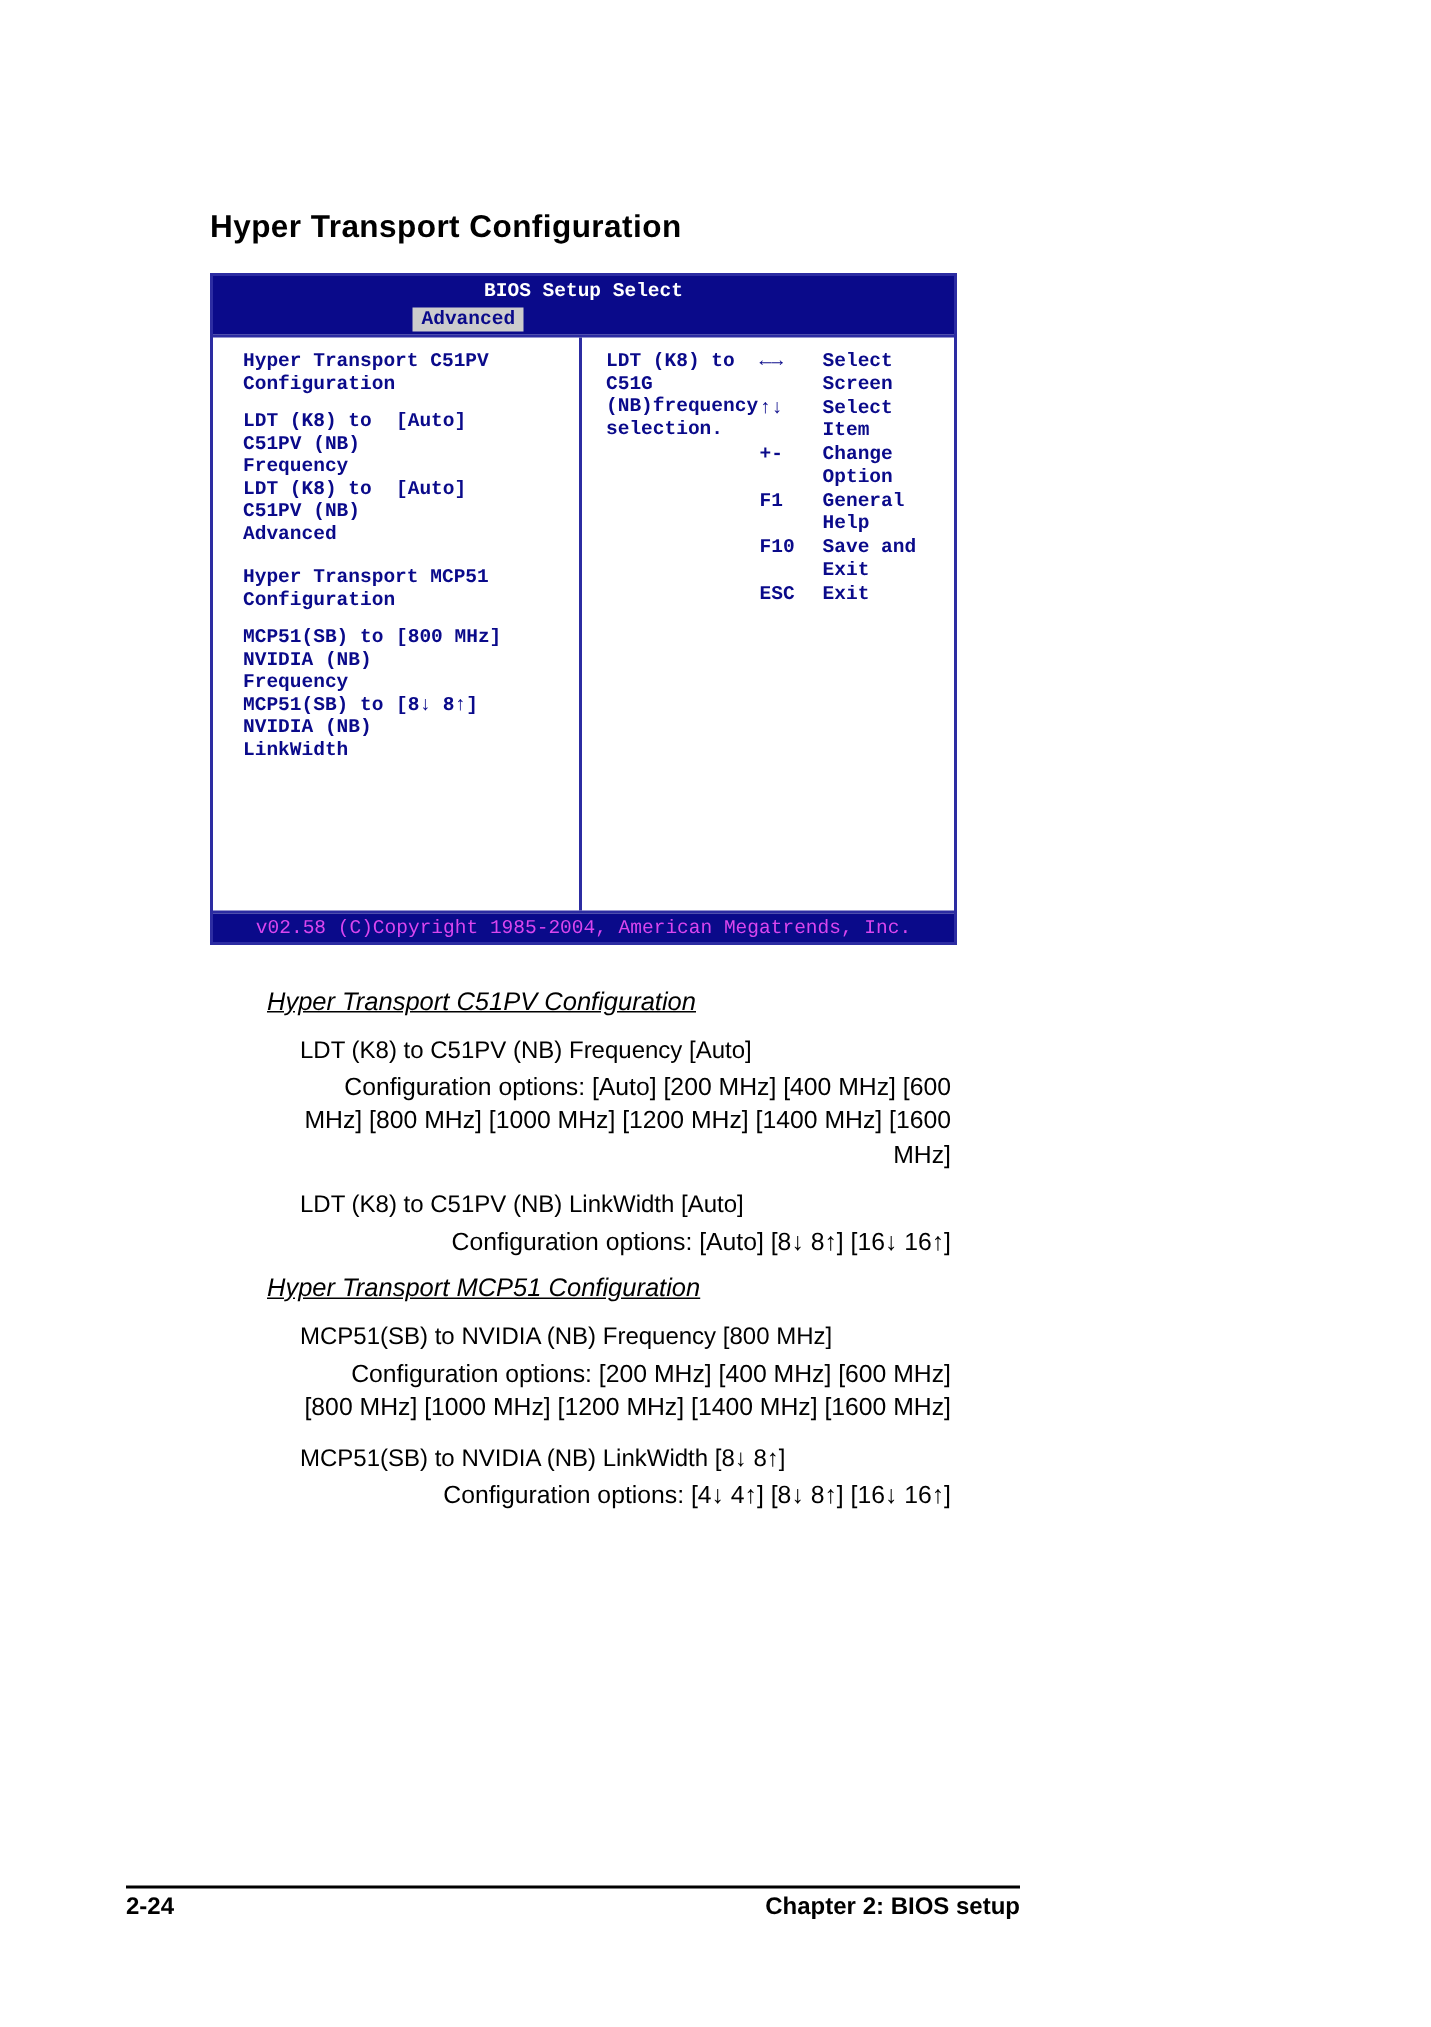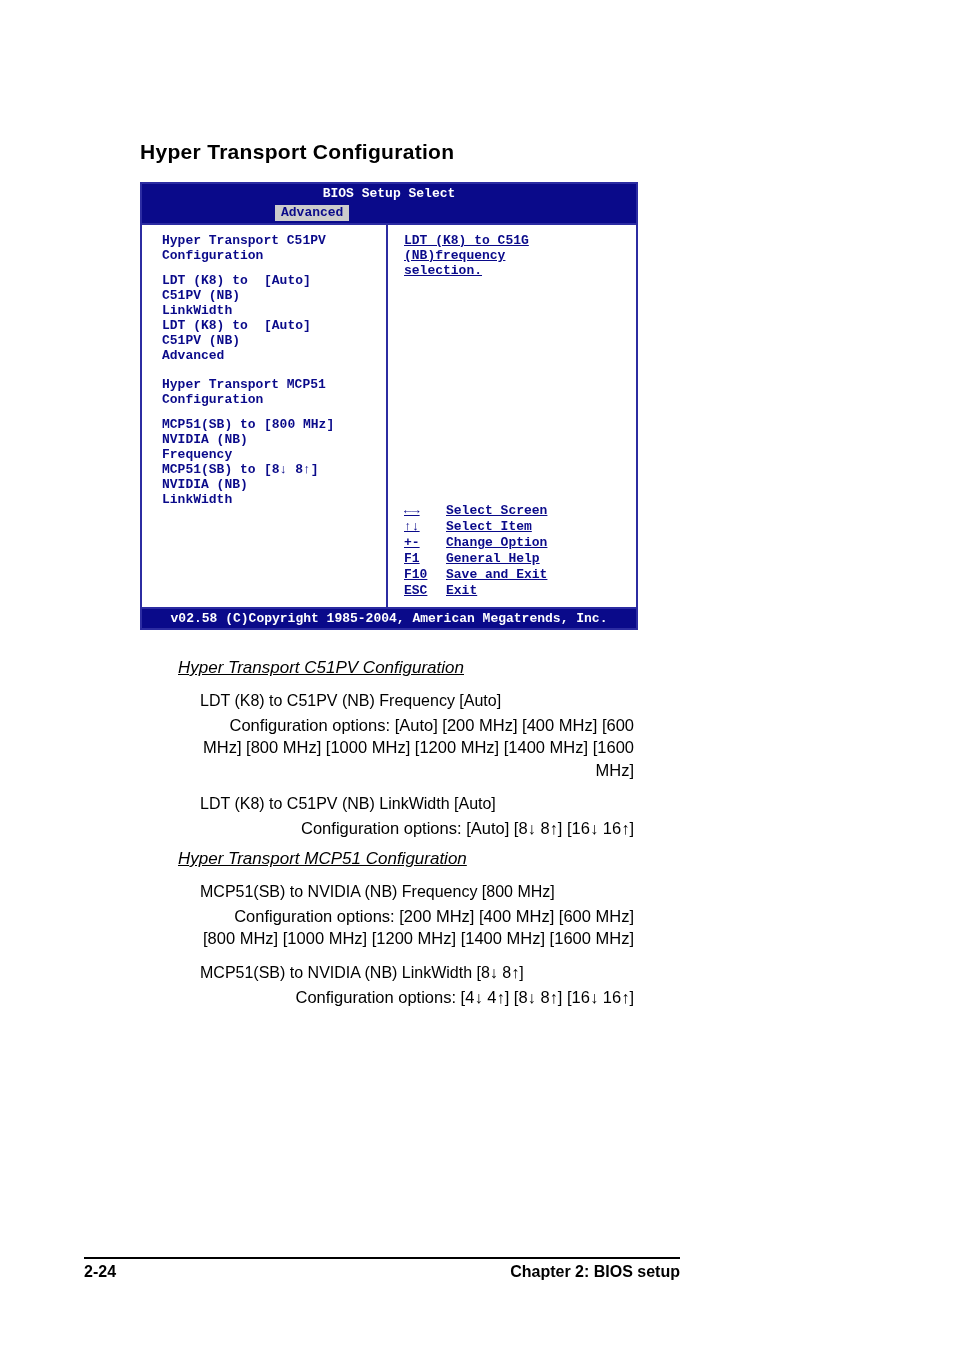--- a/index.html
+++ b/index.html
@@ -60,31 +60,28 @@
     color:#0a0a8a;
     font-weight:bold;
   }
   .bios-right{
     width:220px;
     border-left:2px solid #2c2ca2;
     padding:8px 12px 8px 16px;
     color:#0a0a8a;
     font-weight:bold;
     display:flex;
-    flex-direction:column;
-    justify-content:space-between;
-    text-decoration:underline;
   }
   .bios-row{display:flex;}
   .bios-label{flex:1;}
   .bios-value{width:110px;}
   .bios-footer{
     background:#0a0a8a;
-    color:#ffffff;
-    font-weight:bold;
+    color:#d946ef;
+    font-weight:normal;
     text-align:center;
     padding:2px 0;
   }
   .nav-table{font-weight:bold;color:#0a0a8a;}
   .nav-row{display:flex;margin-bottom:1px;}
   .nav-key{width:42px;}
   .nav-act{flex:1;}
   .arrow{font-weight:bold;}
   
   .doc{
@@ -134,21 +131,21 @@
       <div class="bios-tab-row">
         <span class="bios-tab">Advanced</span>
       </div>
     </div>
 
     <div class="bios-body">
       <div class="bios-left">
         <div>Hyper Transport C51PV Configuration</div>
         <div style="height:10px"></div>
         <div class="bios-row">
-          <span class="bios-label">LDT (K8) to C51PV (NB) LinkWidth</span>
+          <span class="bios-label">LDT (K8) to C51PV (NB) Frequency</span>
           <span class="bios-value">[Auto]</span>
         </div>
         <div class="bios-row">
           <span class="bios-label">LDT (K8) to C51PV (NB) Advanced</span>
           <span class="bios-value">[Auto]</span>
         </div>
         <div style="height:14px"></div>
         <div>Hyper Transport MCP51 Configuration</div>
         <div style="height:10px"></div>
         <div class="bios-row">

